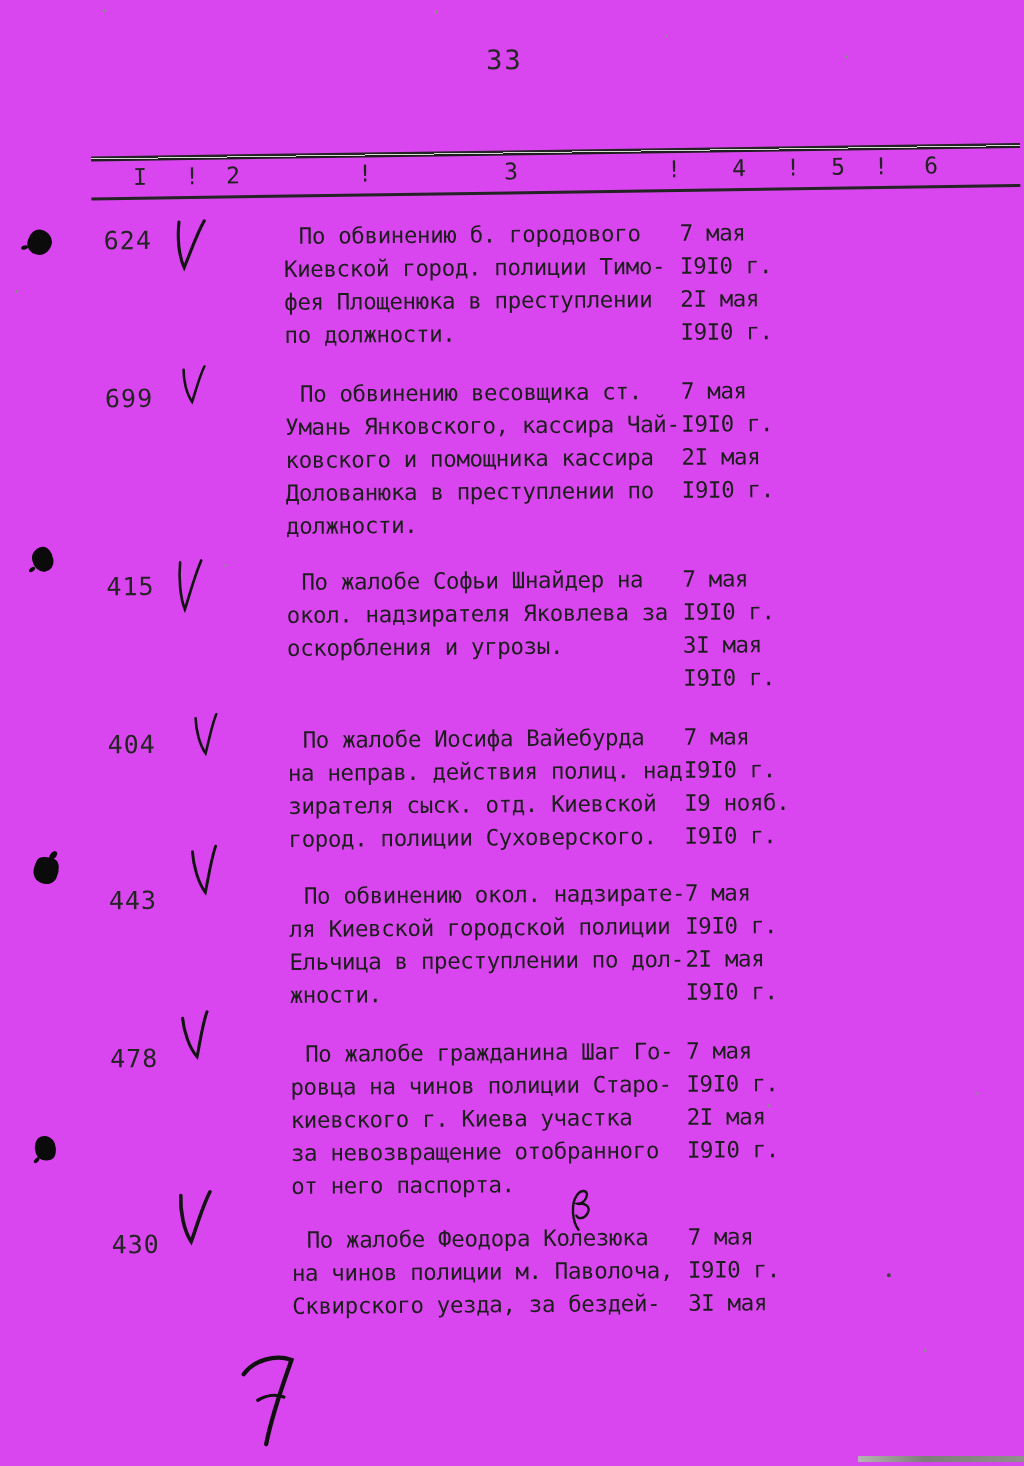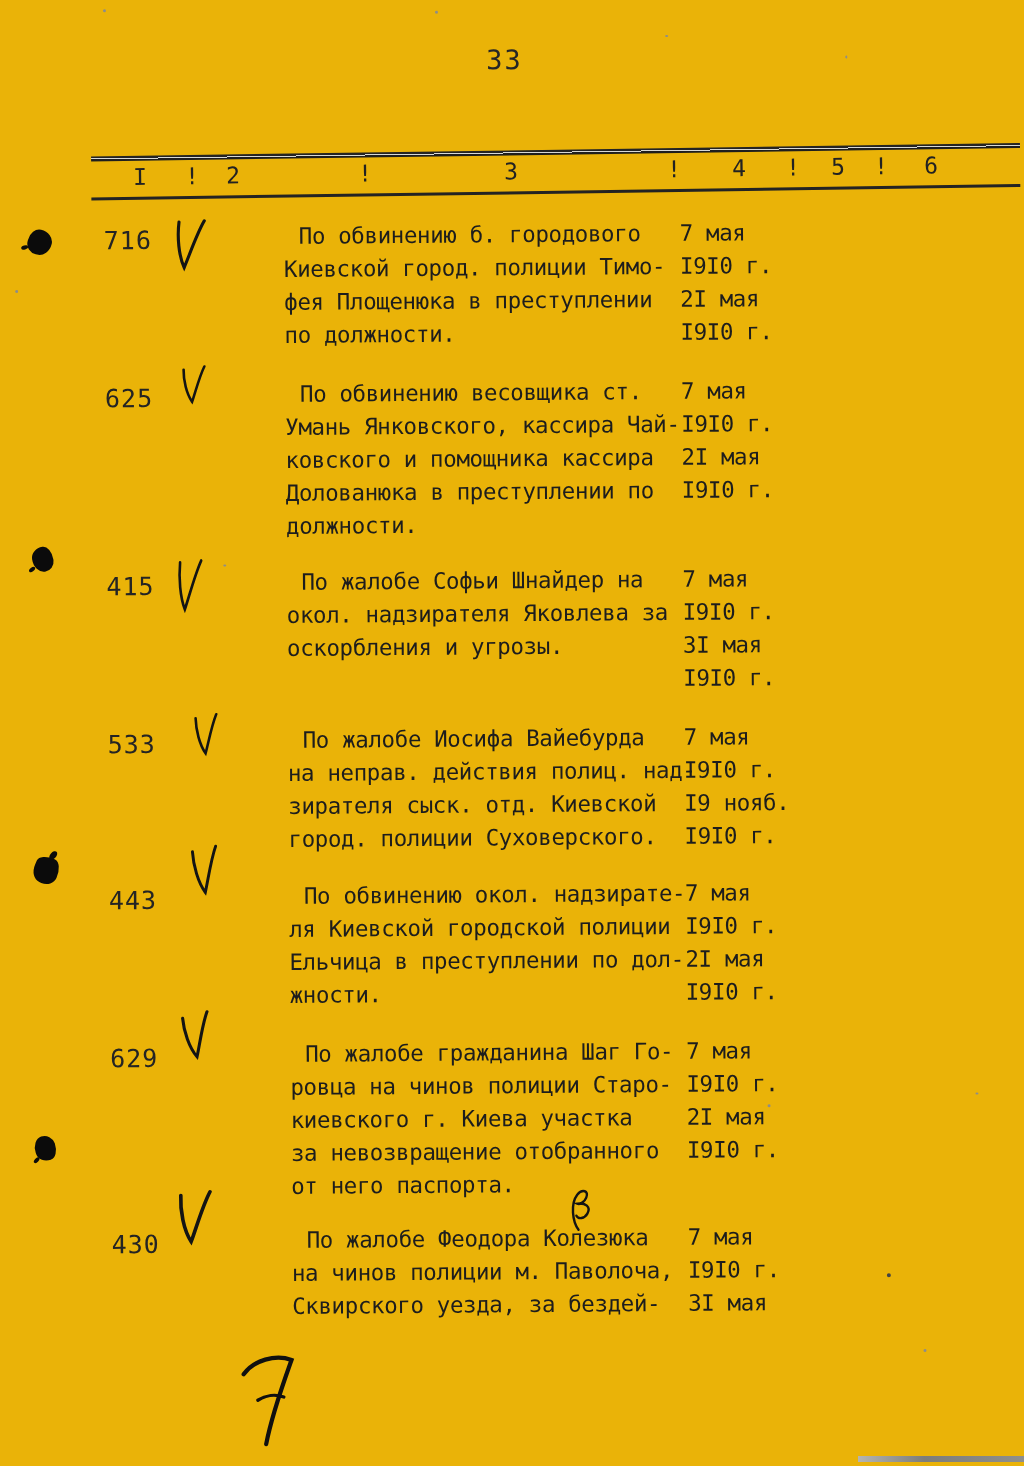--- a/index.html
+++ b/index.html
@@ -1,18 +1,18 @@
 <!DOCTYPE html>
 <html><head>
 <meta charset="utf-8">
 <style>
   html,body{margin:0;padding:0;background:#e8e8e6;}
   #page{
     position:relative;width:1024px;height:1466px;margin:0 auto;
-    background:#eab308;overflow:hidden;
+    background:#d946ef;overflow:hidden;
     font-family:"DejaVu Sans Mono","Liberation Mono",monospace;
     color:#1f1f1f;
   }
   #scan{position:absolute;inset:0;transform:rotate(-0.45deg);transform-origin:52% 10%;}
 
   
   #page-number{
     position:absolute;left:470px;top:44px;width:70px;text-align:center;
     font-size:27px;letter-spacing:2px;color:#262626;
   }
@@ -108,40 +108,40 @@
         <span class="hcell">4</span>
         <span class="hcell">!</span>
         <span class="hcell">5</span>
         <span class="hcell">!</span>
         <span class="hcell">6</span>
       </div>
     <div id="rule-bottom" class="rule"></div>
 
     <div id="entries">
   <div class="entry">
-    <div class="entry-number">716</div>
+    <div class="entry-number">624</div>
     <svg class="check" viewBox="0 0 30 50" preserveAspectRatio="none">
       <path d="M6 5 C 5 18, 7 34, 12 44 C 16 33, 21 15, 27 3"></path>
     </svg>
     <div class="entry-desc">
             <div class="tline">По обвинению б. городового</div>
             <div class="tline">Киевской город. полиции Тимо-</div>
             <div class="tline">фея Площенюка в преступлении</div>
             <div class="tline">по должности.</div>
           </div>
     <div class="entry-dates">
             <div class="tline">7 мая</div>
             <div class="tline">I9I0 г.</div>
             <div class="tline">2I мая</div>
             <div class="tline">I9I0 г.</div>
           </div>
   </div>
 
   <div class="entry">
-    <div class="entry-number">625</div>
+    <div class="entry-number">699</div>
     <svg class="check" viewBox="0 0 30 50" preserveAspectRatio="none">
       <path d="M6 5 C 5 18, 7 34, 12 44 C 16 33, 21 15, 27 3"></path>
     </svg>
     <div class="entry-desc">
             <div class="tline">По обвинению весовщика ст.</div>
             <div class="tline">Умань Янковского, кассира Чай-</div>
             <div class="tline">ковского и помощника кассира</div>
             <div class="tline">Долованюка в преступлении по</div>
             <div class="tline">должности.</div>
           </div>
@@ -165,21 +165,21 @@
           </div>
     <div class="entry-dates">
             <div class="tline">7 мая</div>
             <div class="tline">I9I0 г.</div>
             <div class="tline">3I мая</div>
             <div class="tline">I9I0 г.</div>
           </div>
   </div>
 
   <div class="entry">
-    <div class="entry-number">533</div>
+    <div class="entry-number">404</div>
     <svg class="check" viewBox="0 0 30 50" preserveAspectRatio="none">
       <path d="M6 5 C 5 18, 7 34, 12 44 C 16 33, 21 15, 27 3"></path>
     </svg>
     <div class="entry-desc">
             <div class="tline">По жалобе Иосифа Вайебурда</div>
             <div class="tline">на неправ. действия полиц. над-</div>
             <div class="tline">зирателя сыск. отд. Киевской</div>
             <div class="tline">город. полиции Суховерского.</div>
           </div>
     <div class="entry-dates">
@@ -203,21 +203,21 @@
           </div>
     <div class="entry-dates">
             <div class="tline">7 мая</div>
             <div class="tline">I9I0 г.</div>
             <div class="tline">2I мая</div>
             <div class="tline">I9I0 г.</div>
           </div>
   </div>
 
   <div class="entry">
-    <div class="entry-number">629</div>
+    <div class="entry-number">478</div>
     <svg class="check" viewBox="0 0 30 50" preserveAspectRatio="none">
       <path d="M6 5 C 5 18, 7 34, 12 44 C 16 33, 21 15, 27 3"></path>
     </svg>
     <div class="entry-desc">
             <div class="tline">По жалобе гражданина Шаг Го-</div>
             <div class="tline">ровца на чинов полиции Старо-</div>
             <div class="tline">киевского г. Киева участка</div>
             <div class="tline">за невозвращение отобранного</div>
             <div class="tline">от него паспорта.</div>
           </div>

